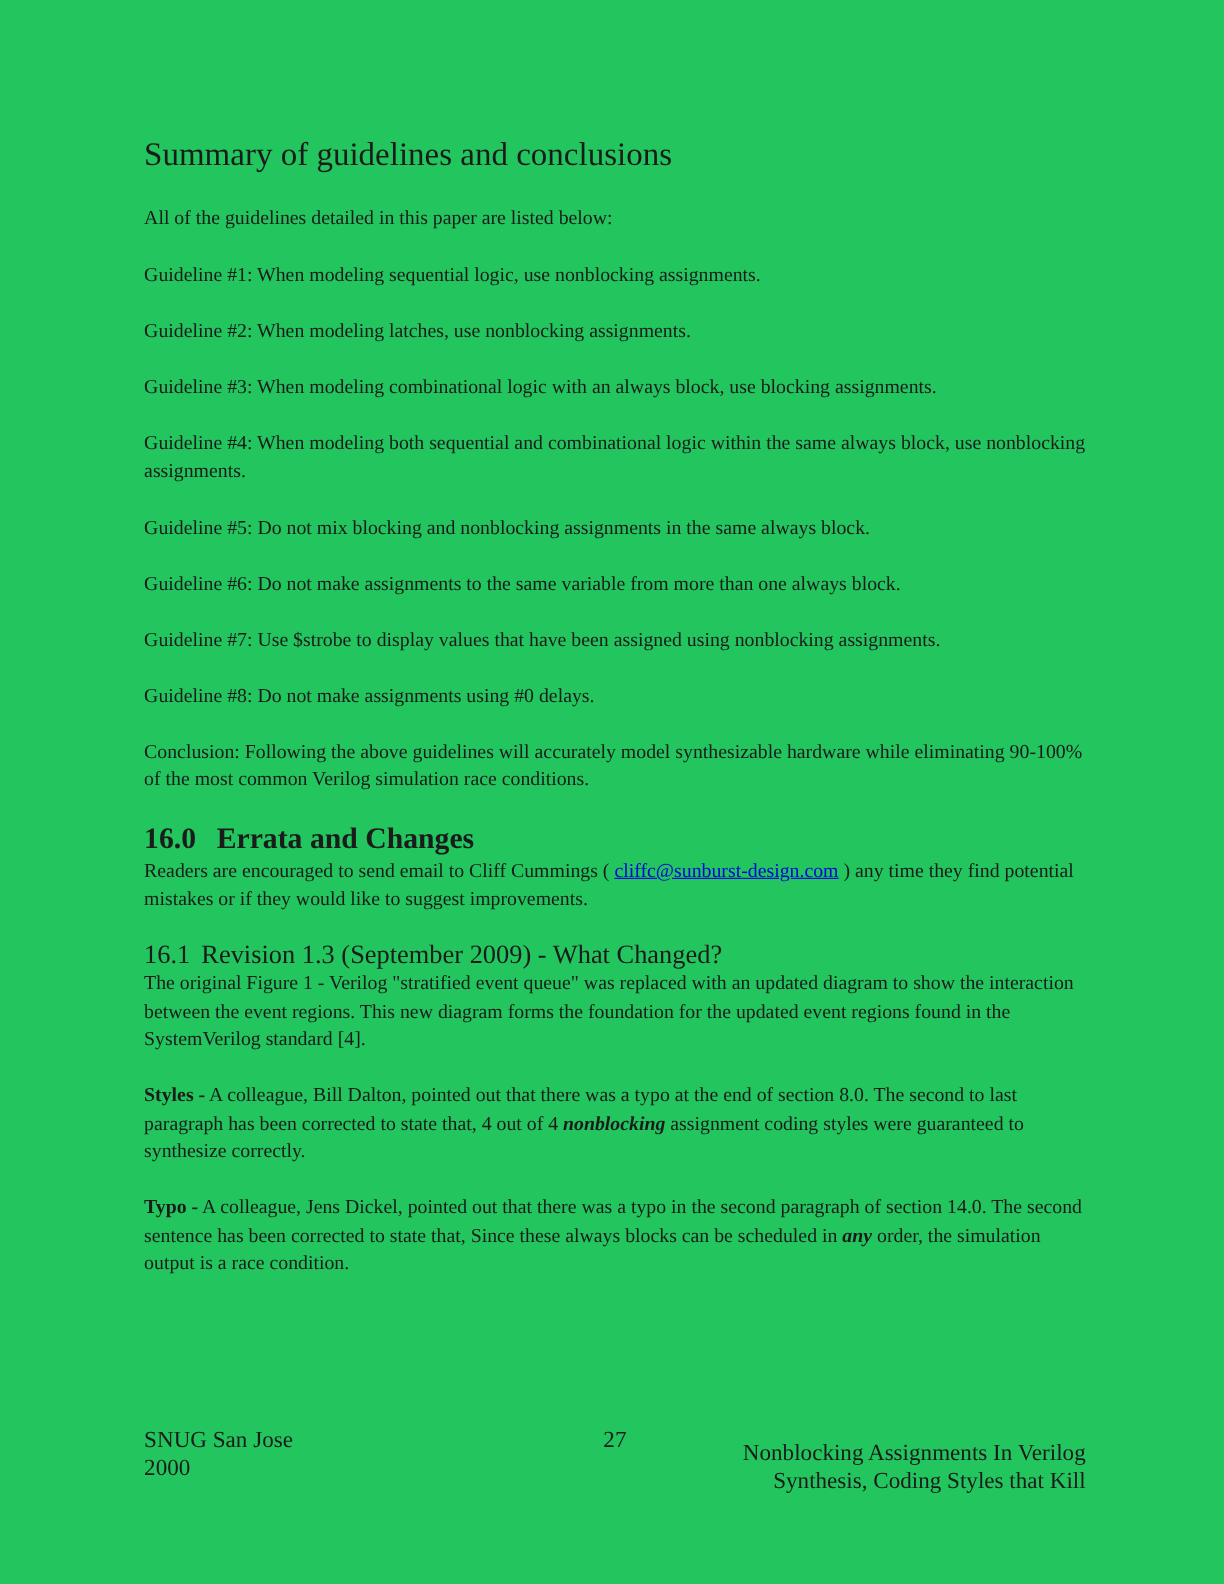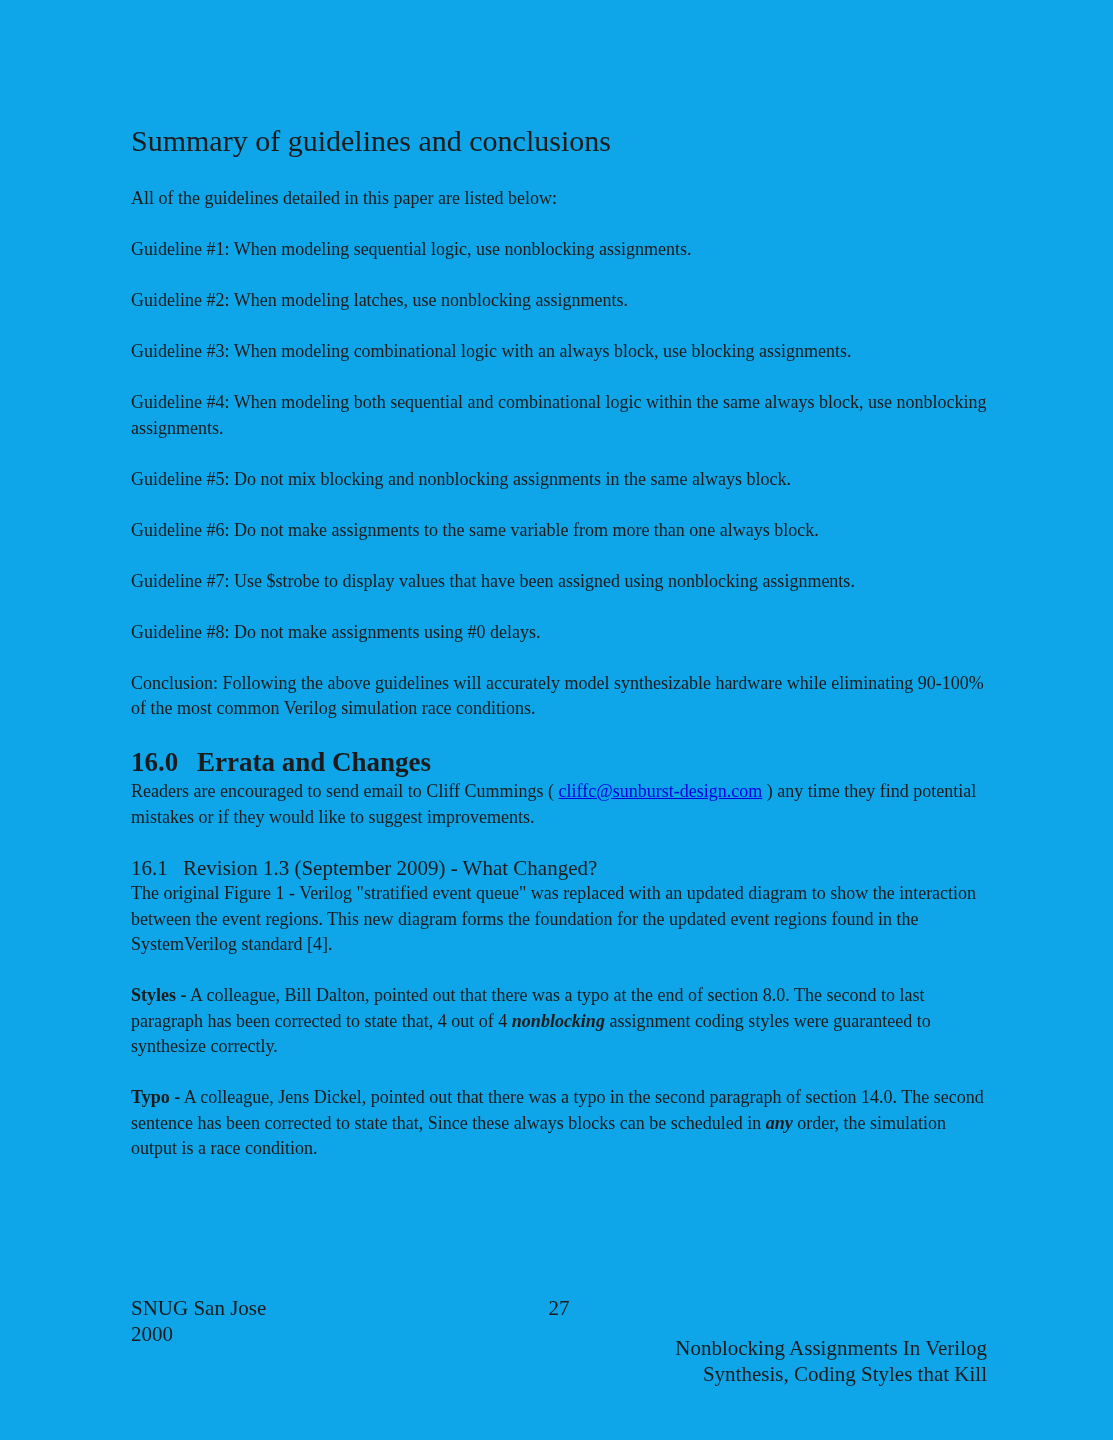--- a/index.html
+++ b/index.html
@@ -1,21 +1,21 @@
 <!DOCTYPE html>
 <html><head>
 <meta charset="utf-8">
 <style>
   * { margin:0; padding:0; box-sizing:border-box; }
   html, body { background:#ffffff; }
   .page {
     position:relative;
     width:1113px;
     height:1440px;
-    background:#0ea5e9;
+    background:#22c55e;
     font-family:"Liberation Serif", "DejaVu Serif", serif;
     color:#1b1b1b;
     overflow:hidden;
   }
   .content {
     position:absolute;
     left:131px;
     top:124px;
     width:856px;
   }
@@ -32,21 +32,21 @@
   }
   h2.section-heading {
     font-size:27px;
     font-weight:700;
     line-height:30px;
     margin-top:19px;
     margin-bottom:2px;
   }
   .sec-num { display:inline-block; width:66px; }
   h3.subsection-heading {
-    font-size:21px;
+    font-size:24px;
     font-weight:400;
     line-height:25.5px;
   }
   .sub-num { display:inline-block; width:52px; }
   .run-label { font-weight:700; }
   .bi { font-weight:700; font-style:italic; }
   a.email-link { color:#0202dd; text-decoration:underline; cursor:pointer; }
   .page-footer {
     position:absolute;
     left:131px;
@@ -56,21 +56,21 @@
     line-height:25.5px;
   }
   .footer-center {
     position:absolute;
     left:0; top:0;
     width:100%;
     text-align:center;
   }
   .footer-right {
     position:absolute;
-    right:0; top:40px;
+    right:0; top:12px;
     text-align:right;
   }
 </style>
 </head>
 <body>
 
 <div class="page">
   <div class="content">
 
     <h1 class="doc-title">Summary of guidelines and conclusions</h1>

